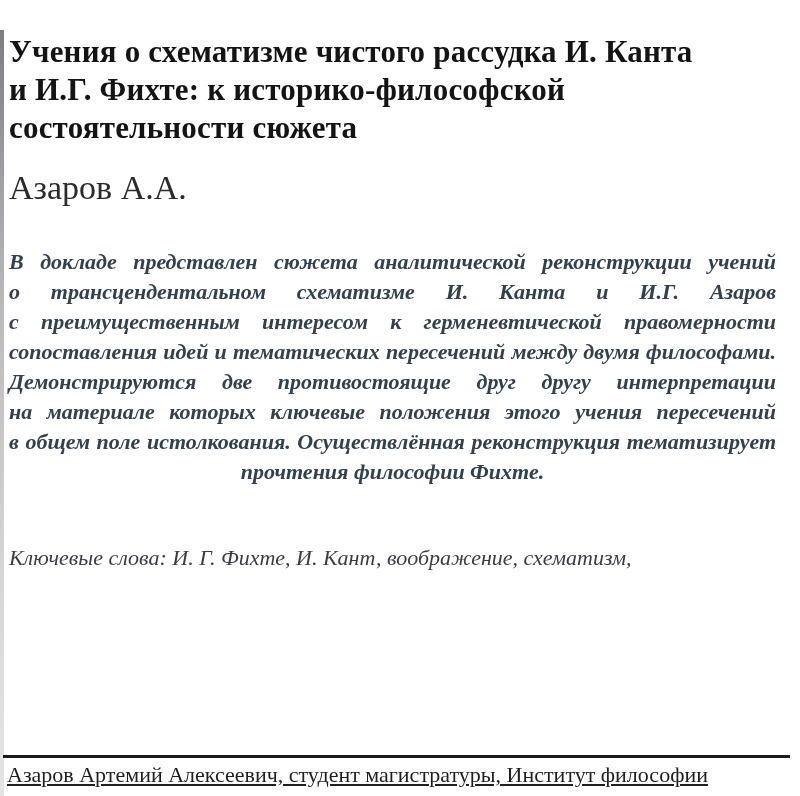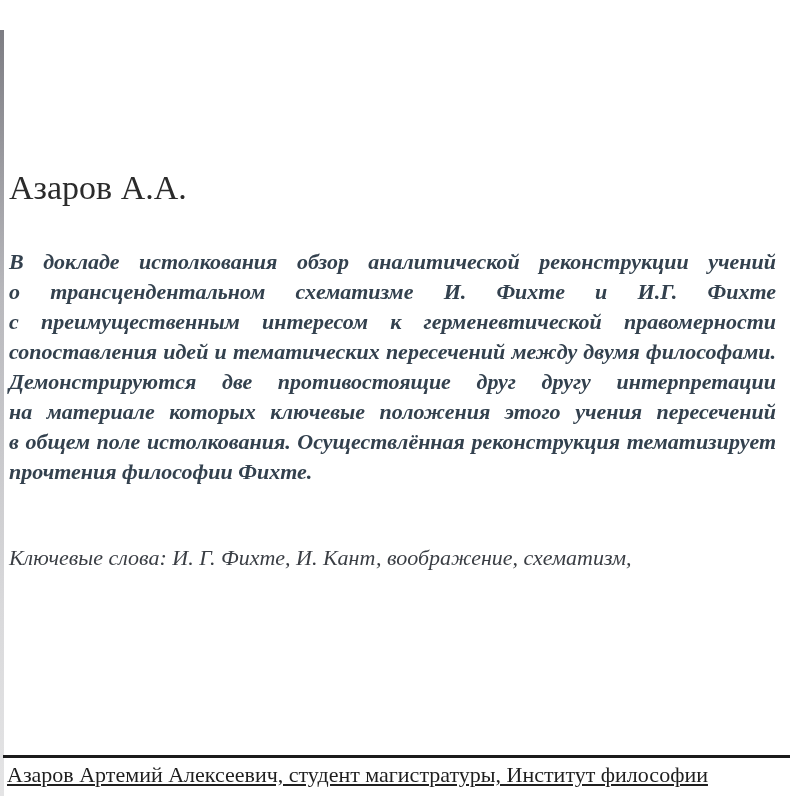--- a/index.html
+++ b/index.html
@@ -43,21 +43,21 @@
   .abstract {
     position: absolute;
     left: 9px; right: 24px; top: 247px;
     font-size: 22px;
     line-height: 30px;
     font-style: italic;
     font-weight: bold;
     color: #33414e;
   }
   .abstract .jline { text-align: justify; text-align-last: justify; }
-  .abstract .jlast { text-align: left; }
+  .abstract .jlast { text-align: center; }
 
   .keywords {
     position: absolute;
     left: 9px; right: 90px; top: 543px;
     font-size: 22px;
     line-height: 30px;
     font-style: italic;
     color: #3a3e44;
   }
 
@@ -76,26 +76,31 @@
     text-decoration: underline;
   }
 </style>
 </head>
 <body>
 
 <div class="page">
 
   <div class="edge-shadow"></div>
 
+  <h1 class="title">
+    <span class="tline">Учения о схематизме чистого рассудка И. Канта</span>
+    <span class="tline">и И.Г. Фихте: к историко-философской</span>
+    <span class="tline">состоятельности сюжета</span>
+  </h1>
 
   <div class="author">Азаров А.А.</div>
 
   <div class="abstract">
-    <div class="jline">В докладе истолкования обзор аналитической реконструкции учений</div>
-    <div class="jline">о трансцендентальном схематизме И. Фихте и И.Г. Фихте</div>
+    <div class="jline">В докладе представлен сюжета аналитической реконструкции учений</div>
+    <div class="jline">о трансцендентальном схематизме И. Канта и И.Г. Азаров</div>
     <div class="jline">с преимущественным интересом к герменевтической правомерности</div>
     <div class="jline">сопоставления идей и тематических пересечений между двумя философами.</div>
     <div class="jline">Демонстрируются две противостоящие друг другу интерпретации</div>
     <div class="jline">на материале которых ключевые положения этого учения пересечений</div>
     <div class="jline">в общем поле истолкования. Осуществлённая реконструкция тематизирует</div>
     <div class="jlast">прочтения философии Фихте.</div>
   </div>
 
   <div class="keywords">
     <div>Ключевые слова: И. Г. Фихте, И. Кант, воображение, схематизм,</div>

